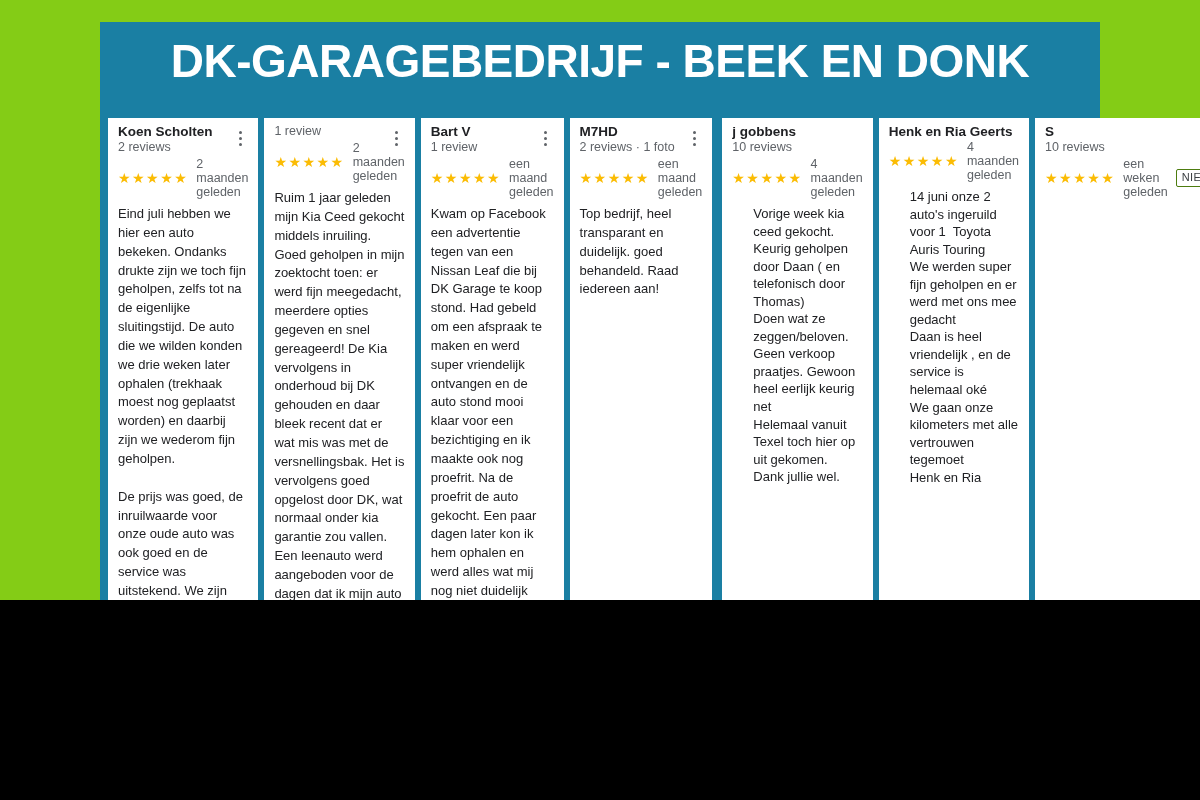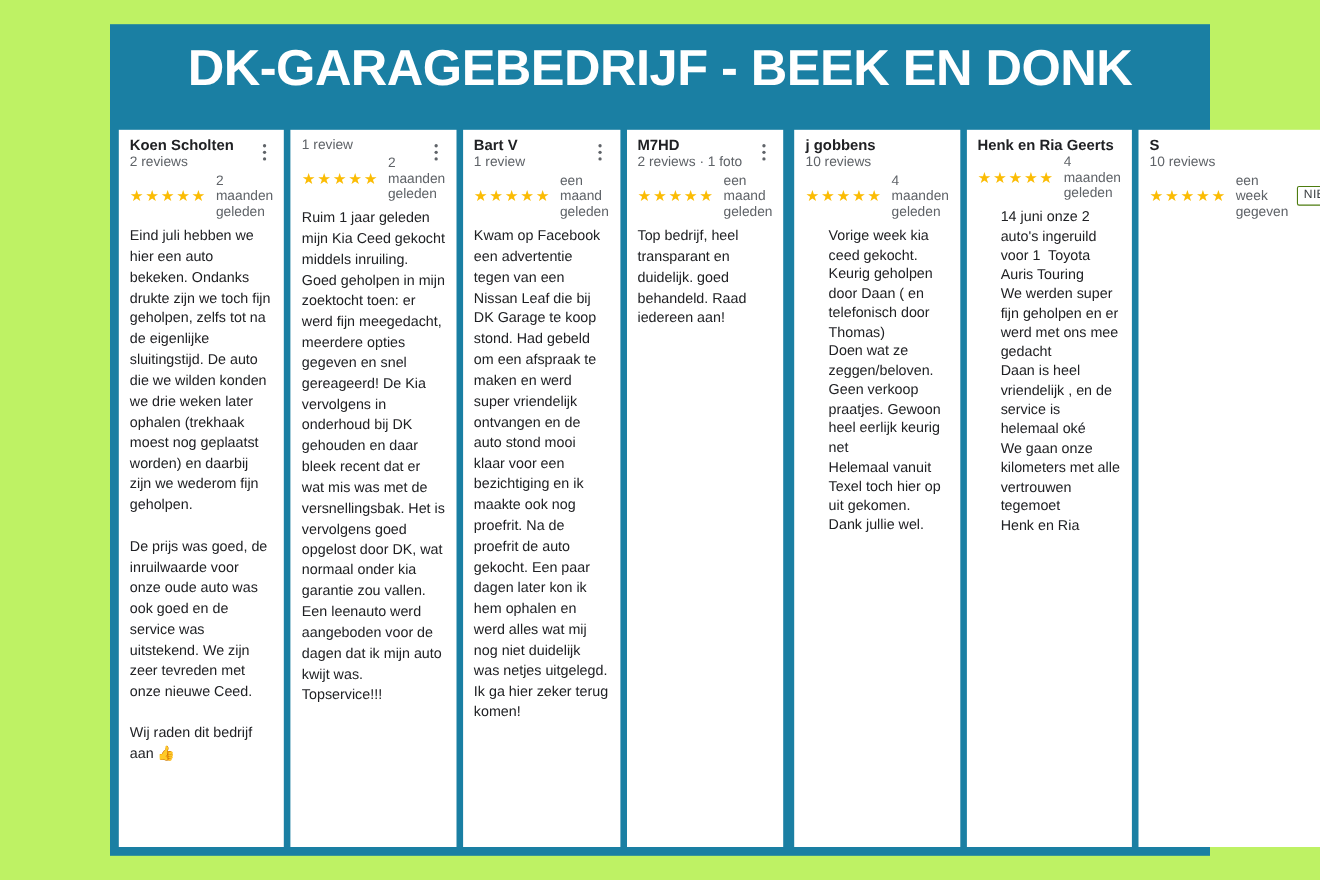--- a/index.html
+++ b/index.html
@@ -4,22 +4,22 @@
 <style>
   * { box-sizing: border-box; }
   html, body {
     margin: 0; padding: 0;
     width: 1200px; height: 800px;
     background: #000;
     font-family: "Liberation Sans", sans-serif;
   }
   #page {
     position: relative;
-    width: 1200px; height: 800px;
-    background: #bef264;
+    width: 1200px; height: 600px;
+    background: #84cc16;
     overflow: hidden;
   }
   .panel {
     position: absolute;
     left: 100px; top: 22px;
     width: 1000px; height: 756px;
     background: #1a7fa3;
     padding: 0;
   }
   .title {
@@ -242,21 +242,21 @@
 Daan is heel vriendelijk , en de service is helemaal oké
 We gaan onze kilometers met alle vertrouwen tegemoet
 Henk en Ria</div>
         </div>
 
         <div class="card flex1">
           <div class="rev-name">S</div>
           <div class="rev-meta">10 reviews</div>
           <div class="rating-row">
             <span class="stars">★★★★★</span>
-            <span class="when">een week gegeven</span>
+            <span class="when">een weken geleden</span>
             <span class="badge-new">NIEUW</span>
           </div>
         </div>
 
         <div class="summary">
           <span class="score">4,5</span>
           <span class="big-stars"><span>★★★★</span><span style="opacity:.55">★</span></span>
           <span class="count">230 reviews</span>
         </div>
 

